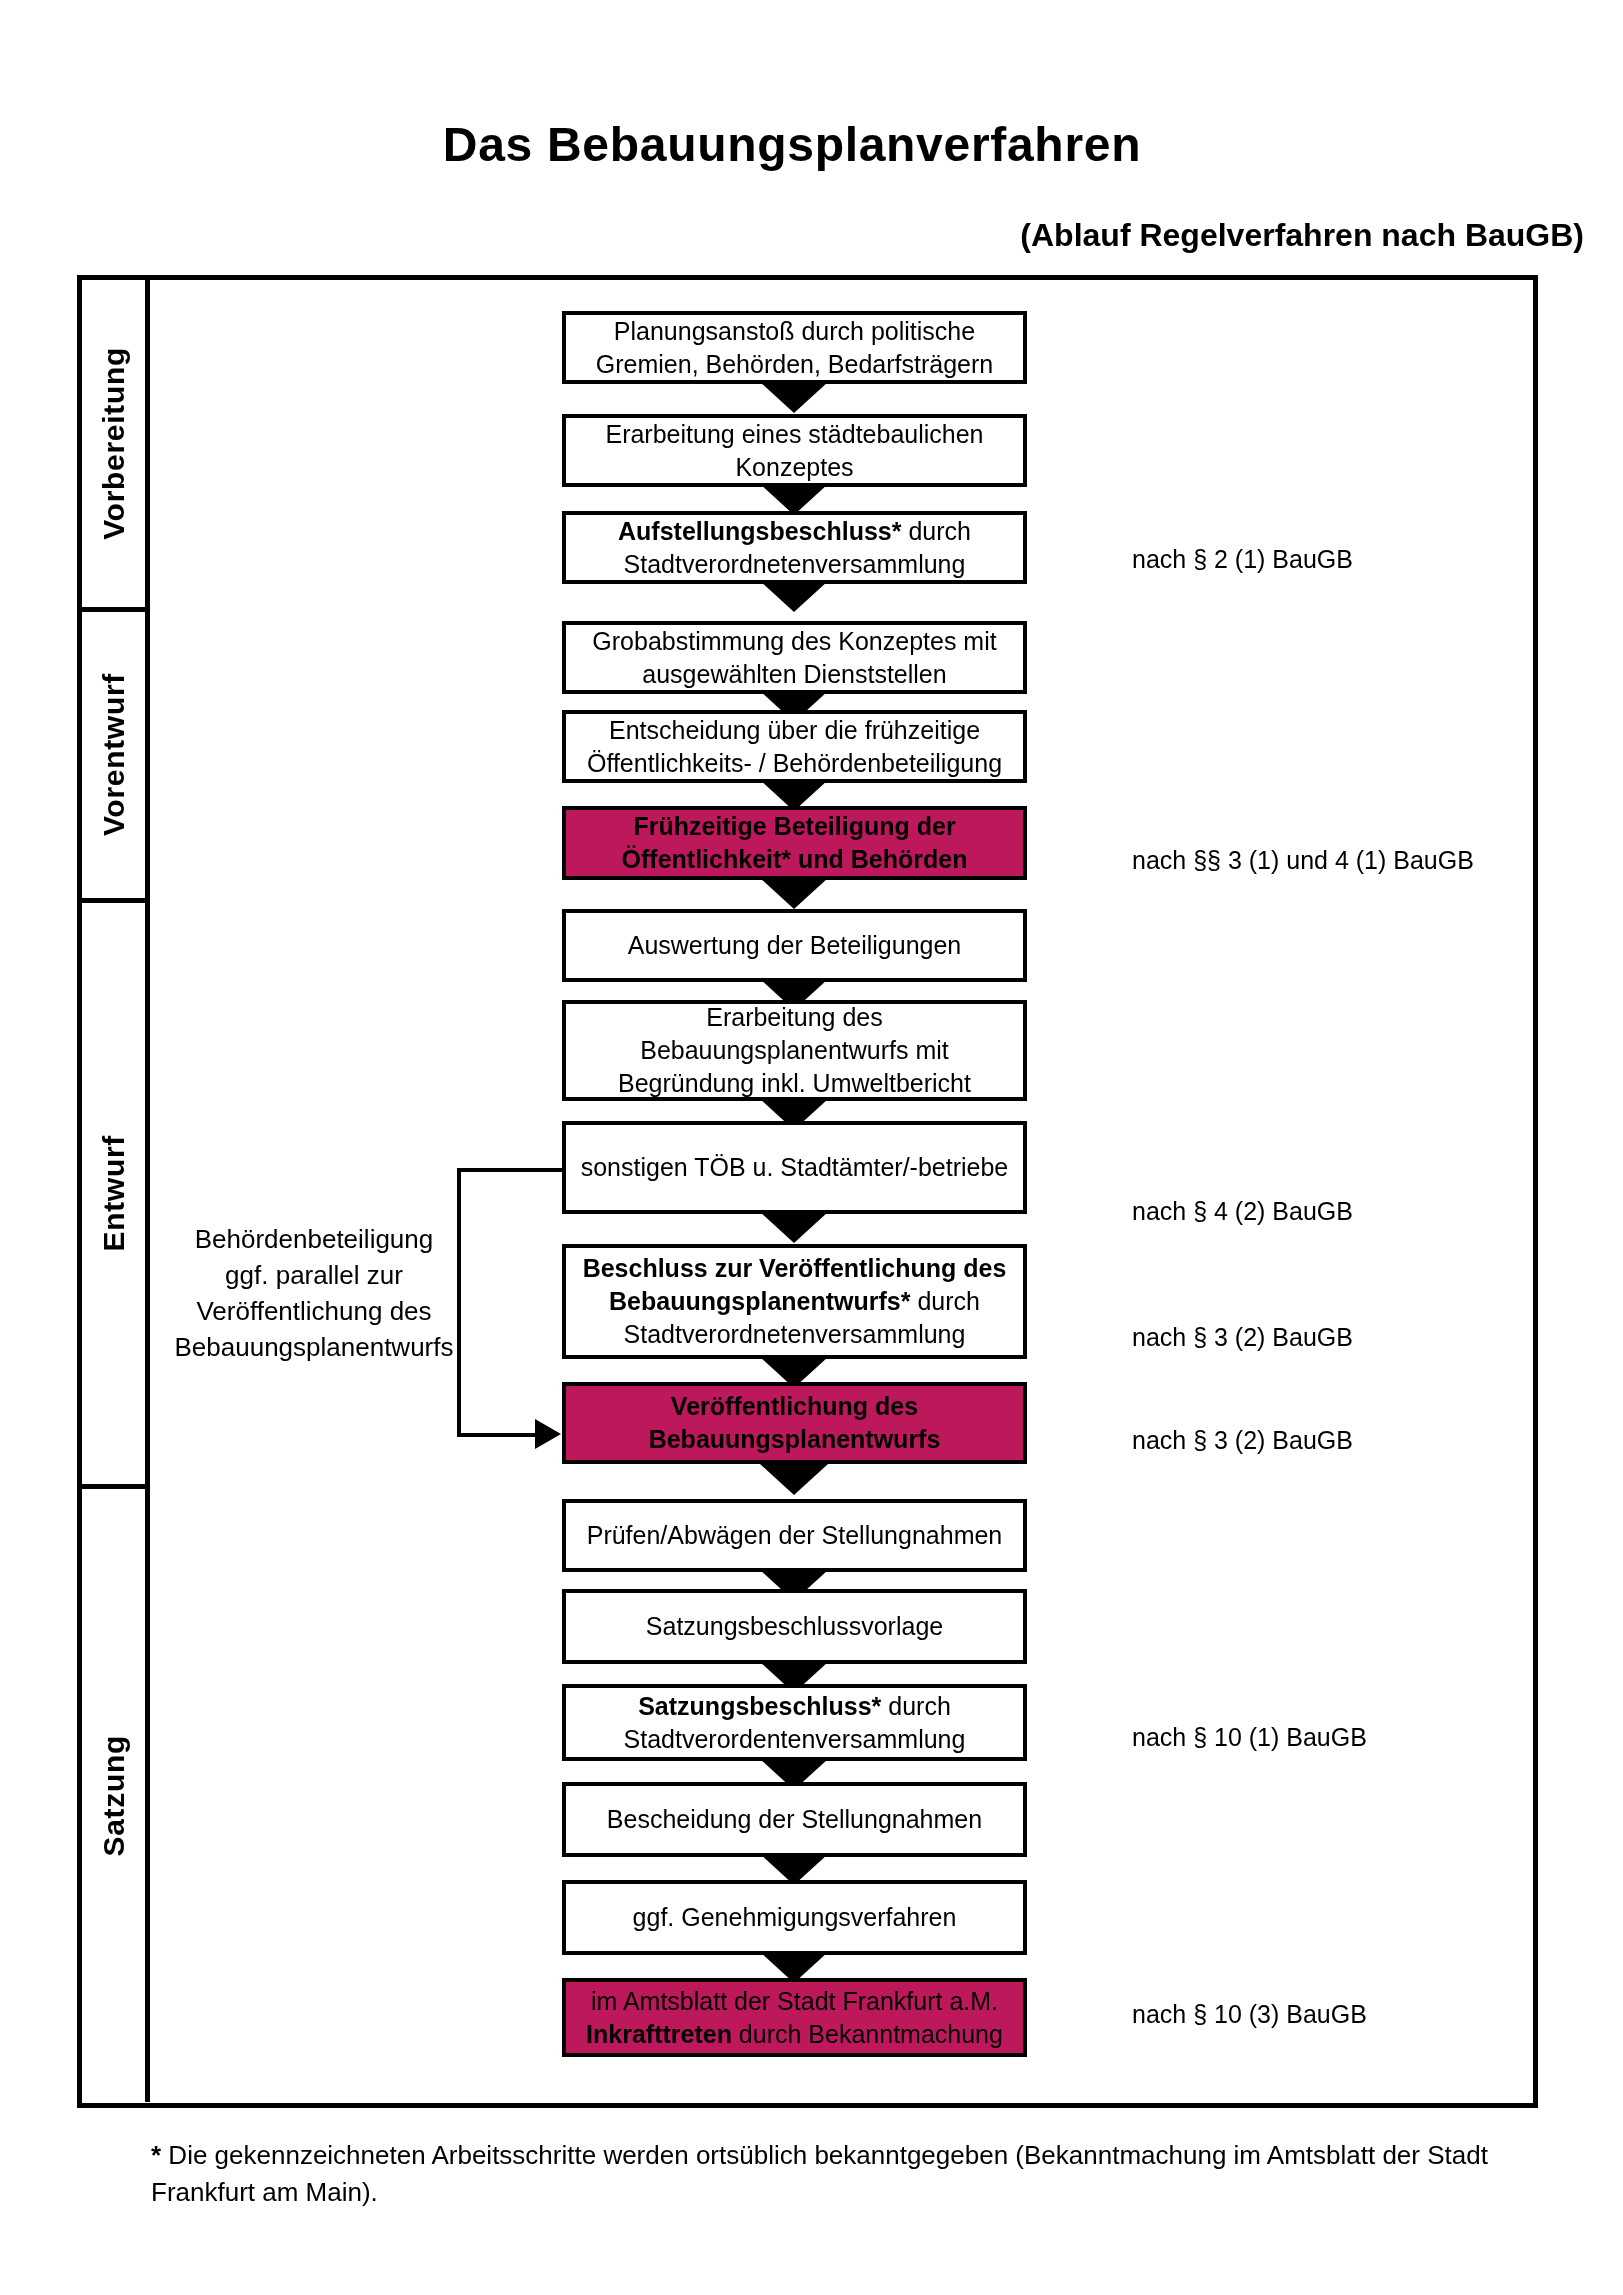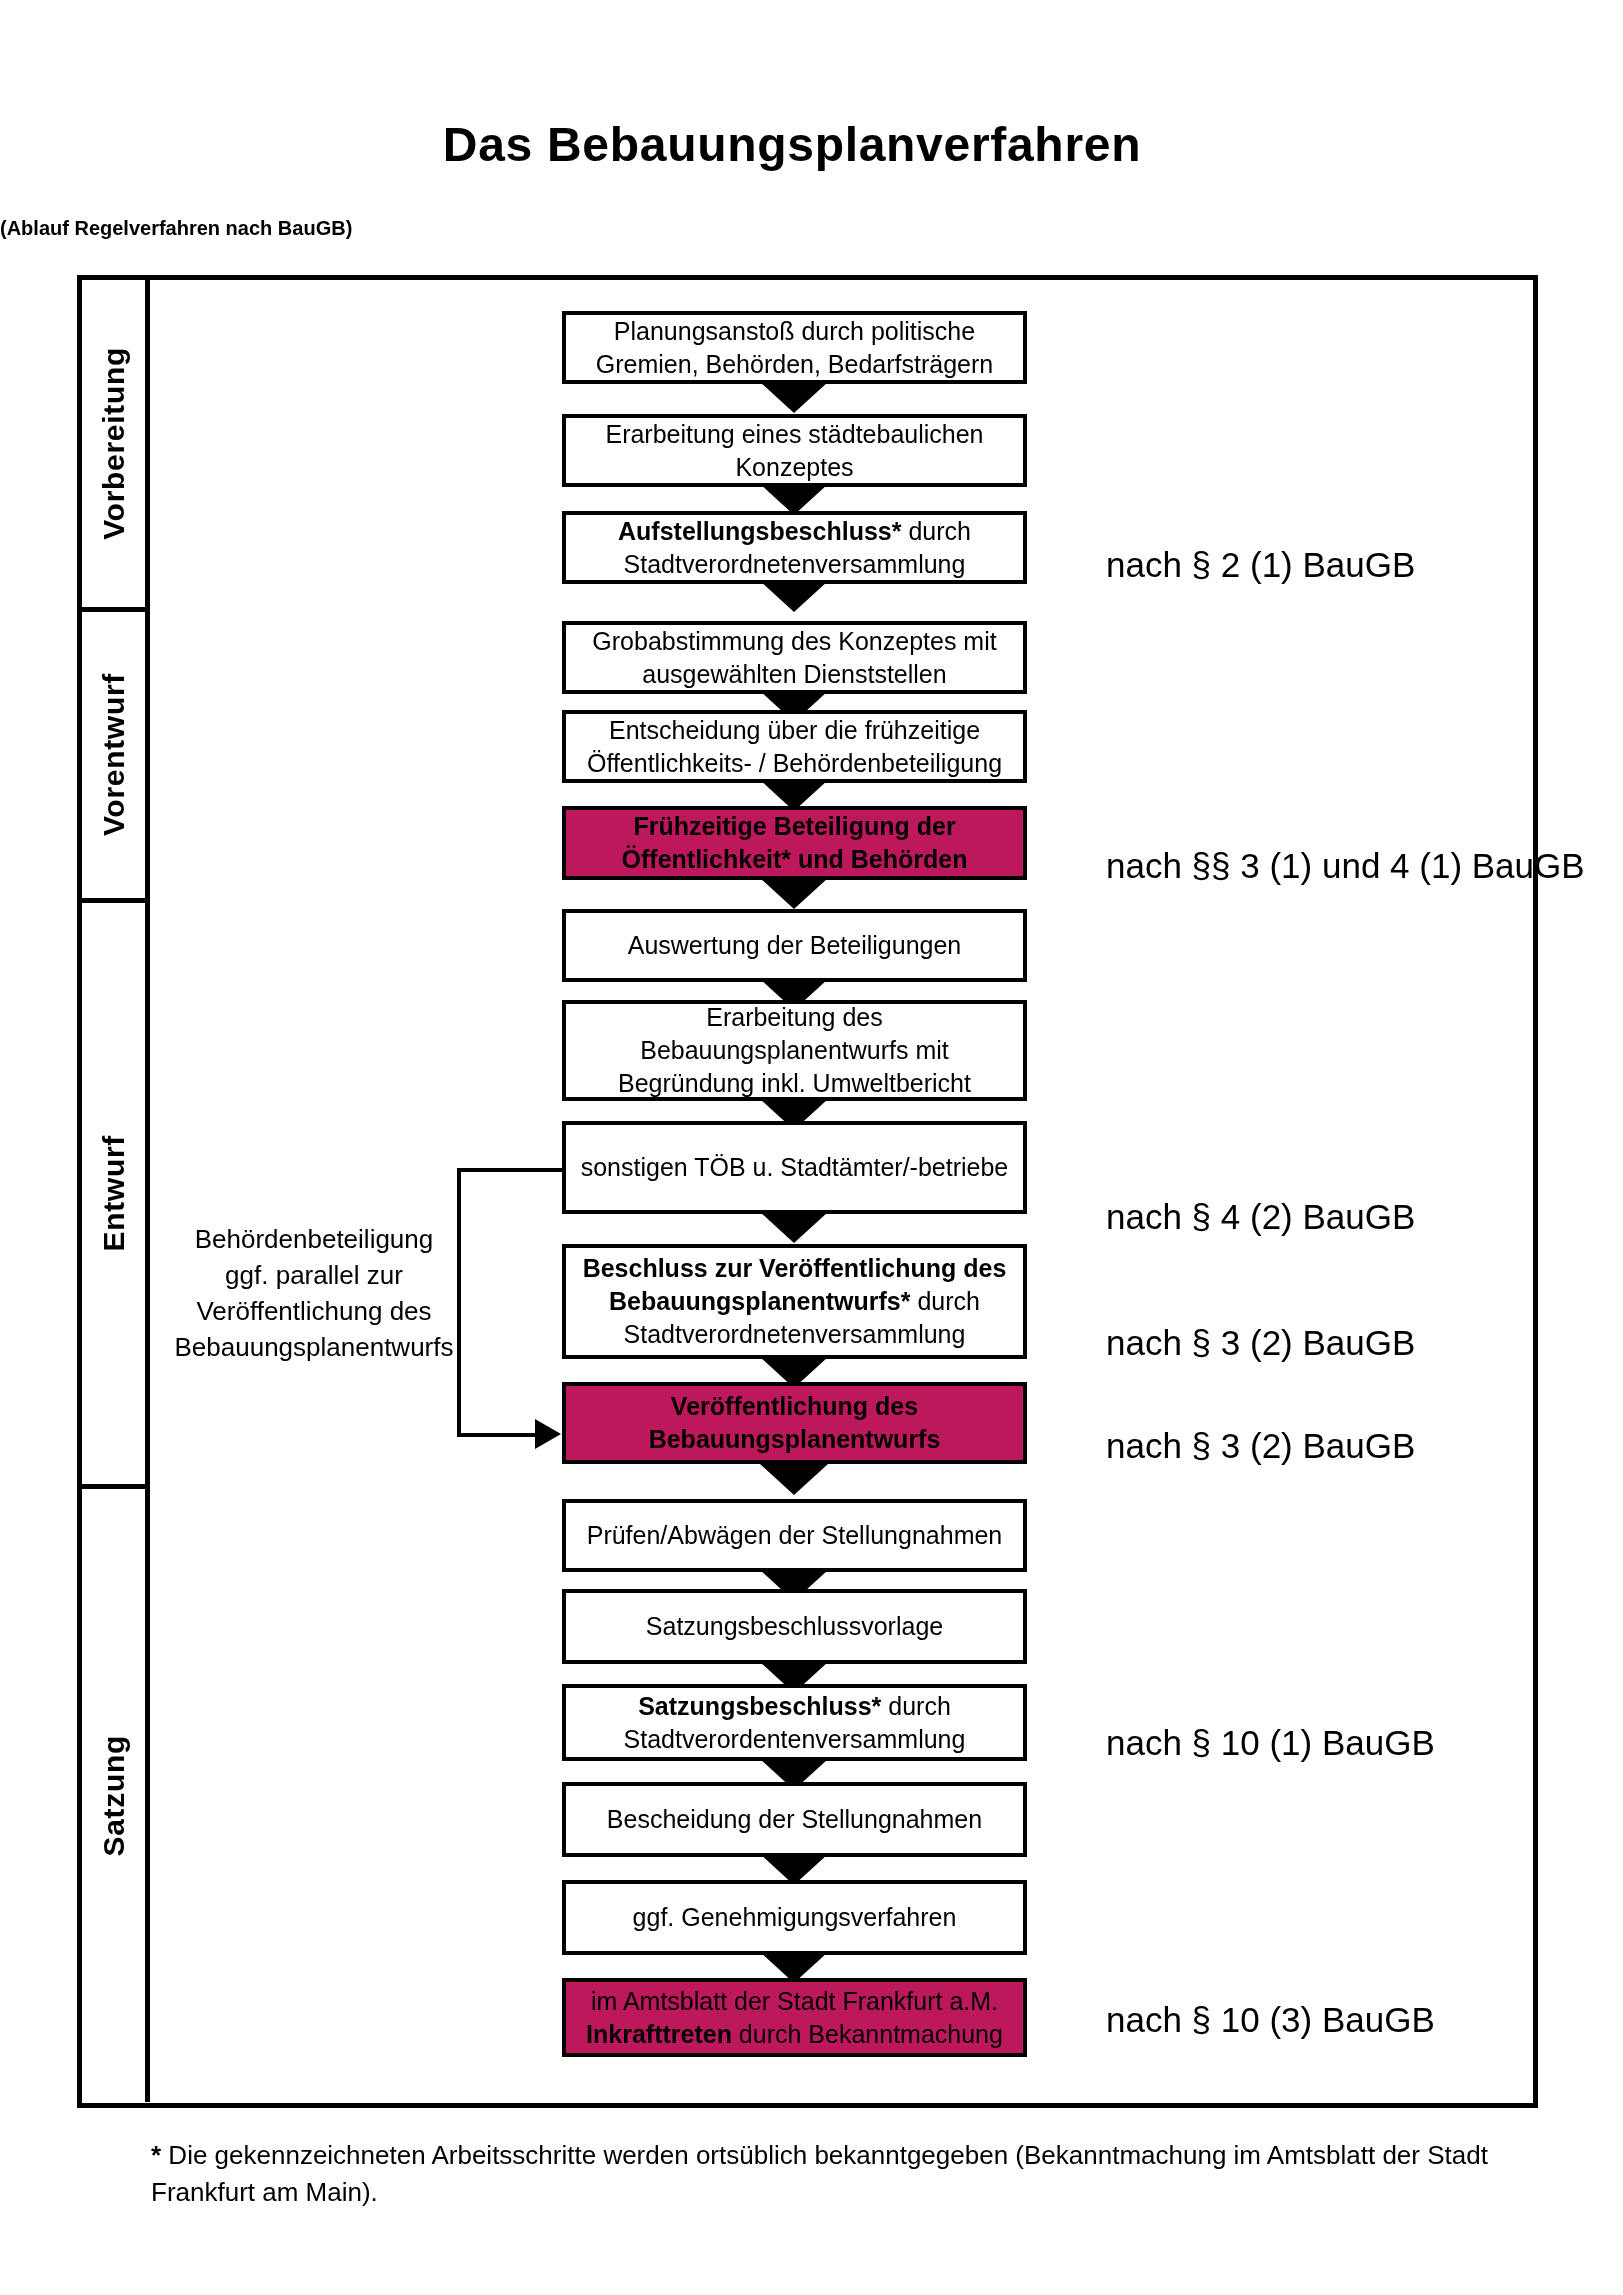--- a/index.html
+++ b/index.html
@@ -10,21 +10,21 @@
     font-family:"Liberation Sans", sans-serif;
     color:#000;
     overflow:hidden;
   }
   .title {
     position:absolute; left:0; top:117px; width:1584px;
     text-align:center; font-size:48px; font-weight:bold; letter-spacing:0.7px;
   }
   .subtitle {
     position:absolute; left:0; top:217px; width:1584px;
-    text-align:left; font-size:20px; font-weight:bold;
+    text-align:right; font-size:32px; font-weight:bold;
   }
   .frame {
     position:absolute; left:77px; top:275px; width:1461px; height:1833px;
     box-sizing:border-box; border:5.2px solid #000; background:#fff;
   }
   .section-bg { position:absolute; left:151px; width:1382px; }
   .bg1 { top:280px; height:332px; background:#f0f0ef; }
   .bg2 { top:612px; height:291px; background:#e5e5e4; }
   .bg3 { top:903px; height:586px; background:#d6d6d5; }
   .bg4 { top:1489px; height:613px; background:#b9b9b8; }
@@ -45,21 +45,21 @@
     display:flex; flex-direction:column; justify-content:center;
     text-align:center; font-size:25px; line-height:33px;
   }
   .fbox.hl { background:#be185d; font-weight:bold; }
   .b { font-weight:bold;margin-top:28px; }
   .arr {
     position:absolute; left:760px; width:0; height:0;
     border-left:34px solid transparent; border-right:34px solid transparent;
     border-top:31px solid #000;
   }
-  .ref { position:absolute; left:1106px; font-size:35px; white-space:nowrap; }
+  .ref { position:absolute; left:1132px; font-size:25px; white-space:nowrap; }
   .annotation {
     position:absolute; left:157px; top:1221px; width:314px;
     font-size:26px; line-height:36px; text-align:center; white-space:pre-line;
   }
   .seg { position:absolute; background:#000; }
   .bracket-arrowhead {
     position:absolute; left:535px; top:1419px; width:0; height:0;
     border-top:15.7px solid transparent; border-bottom:15.7px solid transparent;
     border-left:26px solid #000;
   }

